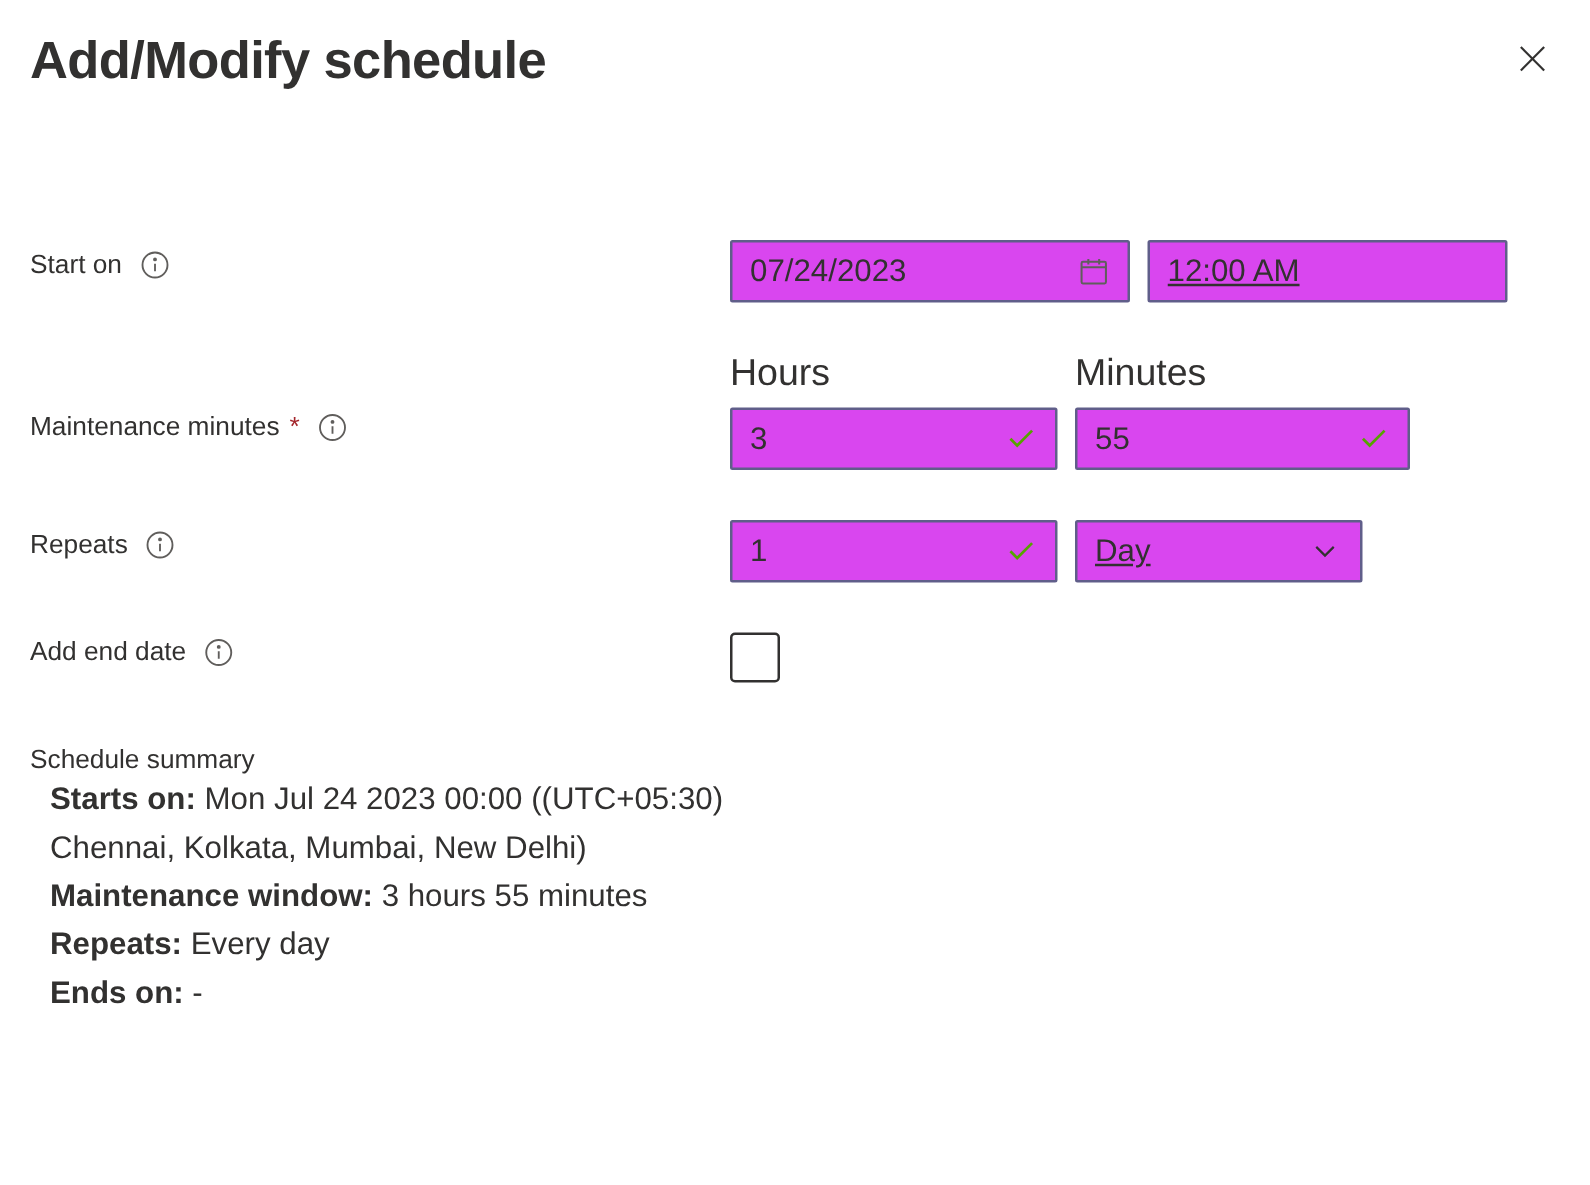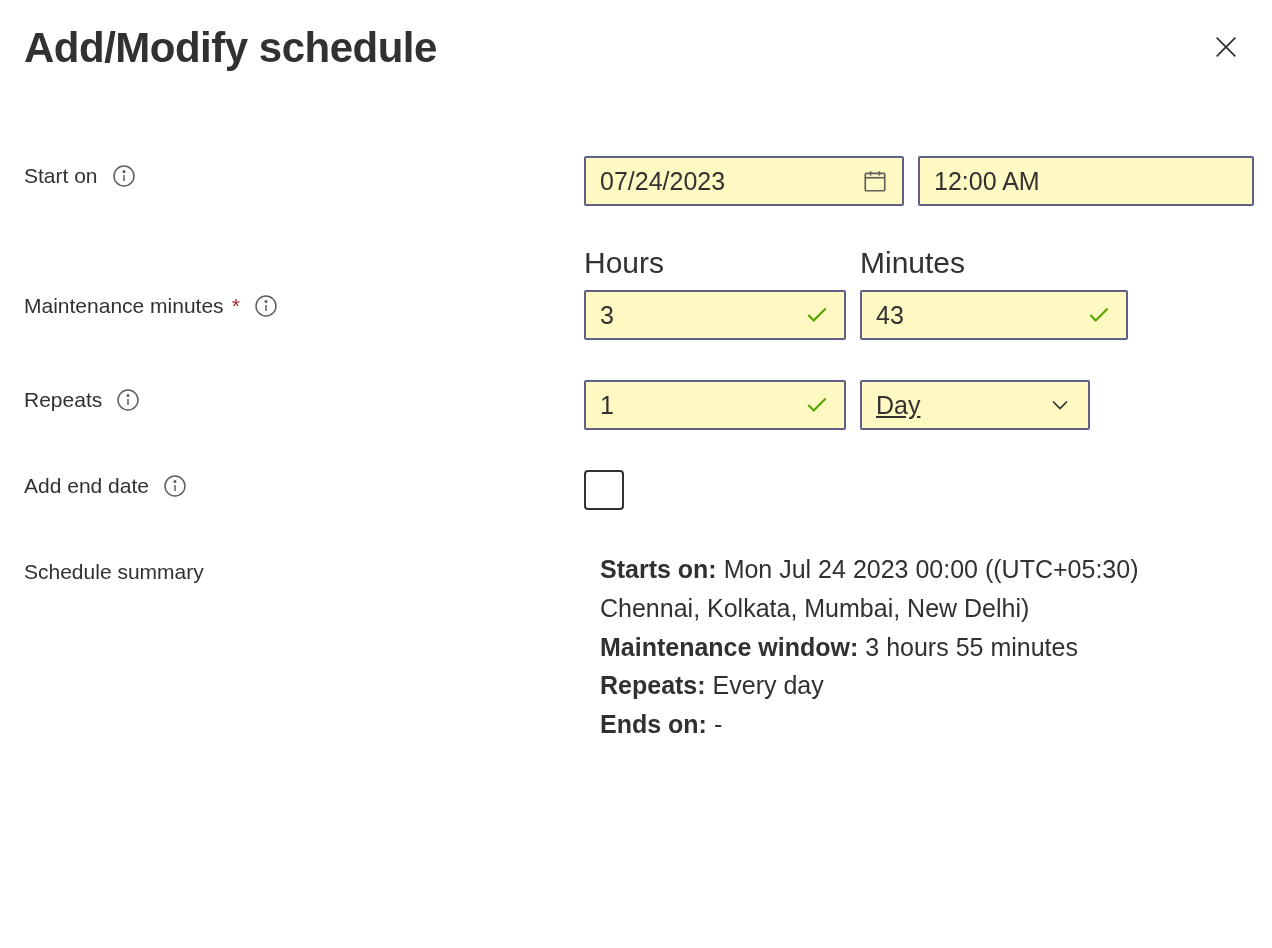--- a/index.html
+++ b/index.html
@@ -11,21 +11,21 @@
       font-family: 'Segoe UI', 'Segoe UI Web', Arial, sans-serif;
       background: #fff;
       color: #323130;
       padding: 24px;
       width: 1272px;
     }
     .header {
       display: flex;
       justify-content: space-between;
       align-items: center;
-      margin-bottom: 84px;
+      margin-bottom: 120px;
     }
     .title {
       font-size: 42px;
       font-weight: 600;
       color: #323130;
       letter-spacing: -0.5px;
     }
     .close-btn {
       background: none;
       border: none;
@@ -86,21 +86,21 @@
     }
     .input-box {
       border: 2px solid #605e8a;
       border-radius: 2px;
       height: 50px;
       display: flex;
       align-items: center;
       padding: 0 14px;
       font-size: 25px;
       color: #323130;
-      background: #fef9c3;
+      background: #d946ef;
       position: relative;
     }
     .input-box.gray-border {
       border-color: #605e5c;
     }
     .input-box .value {
       flex: 1;
       text-align: left;
       white-space: nowrap;
       overflow: hidden;
@@ -109,21 +109,22 @@
     .input-box .icon-right {
       flex-shrink: 0;
       margin-left: 10px;
       display: flex;
       align-items: center;
     }
     .date-input {
       width: 320px;
     }
     .time-input {
-      width: 336px;
+      width: 288px;
+      text-decoration: underline;
     }
     .tz-input {
       width: 654px;
     }
     .hours-input {
       width: 262px;
     }
     .minutes-input {
       width: 268px;
     }
@@ -237,21 +238,21 @@
           <span class="icon-right">
             <svg class="check-svg" viewBox="0 0 24 24" fill="none" stroke="#57a300" stroke-width="2">
               <polyline points="4 12 9 17 20 6"></polyline>
             </svg>
           </span>
         </div>
       </div>
       <div class="input-group">
         <span class="group-label">Minutes</span>
         <div class="input-box minutes-input">
-          <span class="value">43</span>
+          <span class="value">55</span>
           <span class="icon-right">
             <svg class="check-svg" viewBox="0 0 24 24" fill="none" stroke="#57a300" stroke-width="2">
               <polyline points="4 12 9 17 20 6"></polyline>
             </svg>
           </span>
         </div>
       </div>
     </div>
   </div>
 </div>
@@ -298,21 +299,21 @@
         <line x1="12" y1="11" x2="12" y2="17"></line>
         <circle cx="12" cy="7.5" r="0.8" fill="#605e5c"></circle>
       </svg>
     </span>
   </div>
   <div class="input-col">
     <div class="checkbox-box"></div>
   </div>
 </div>
 
-<div class="form-row" style="margin-bottom:0;">
+<div class="form-row" style="margin-bottom:0;flex-direction:column;">
   <div class="label-col" style="padding-top:10px;">
     <span>Schedule summary</span>
   </div>
   <div class="input-col" style="padding-left:16px;">
     <div class="summary-text">
       <b>Starts on:</b>
       <span>Mon Jul 24 2023 00:00 ((UTC+05:30) Chennai, Kolkata, Mumbai, New Delhi)</span><br>
       <b>Maintenance window:</b>
       <span>3 hours 55 minutes</span><br>
       <b>Repeats:</b>

